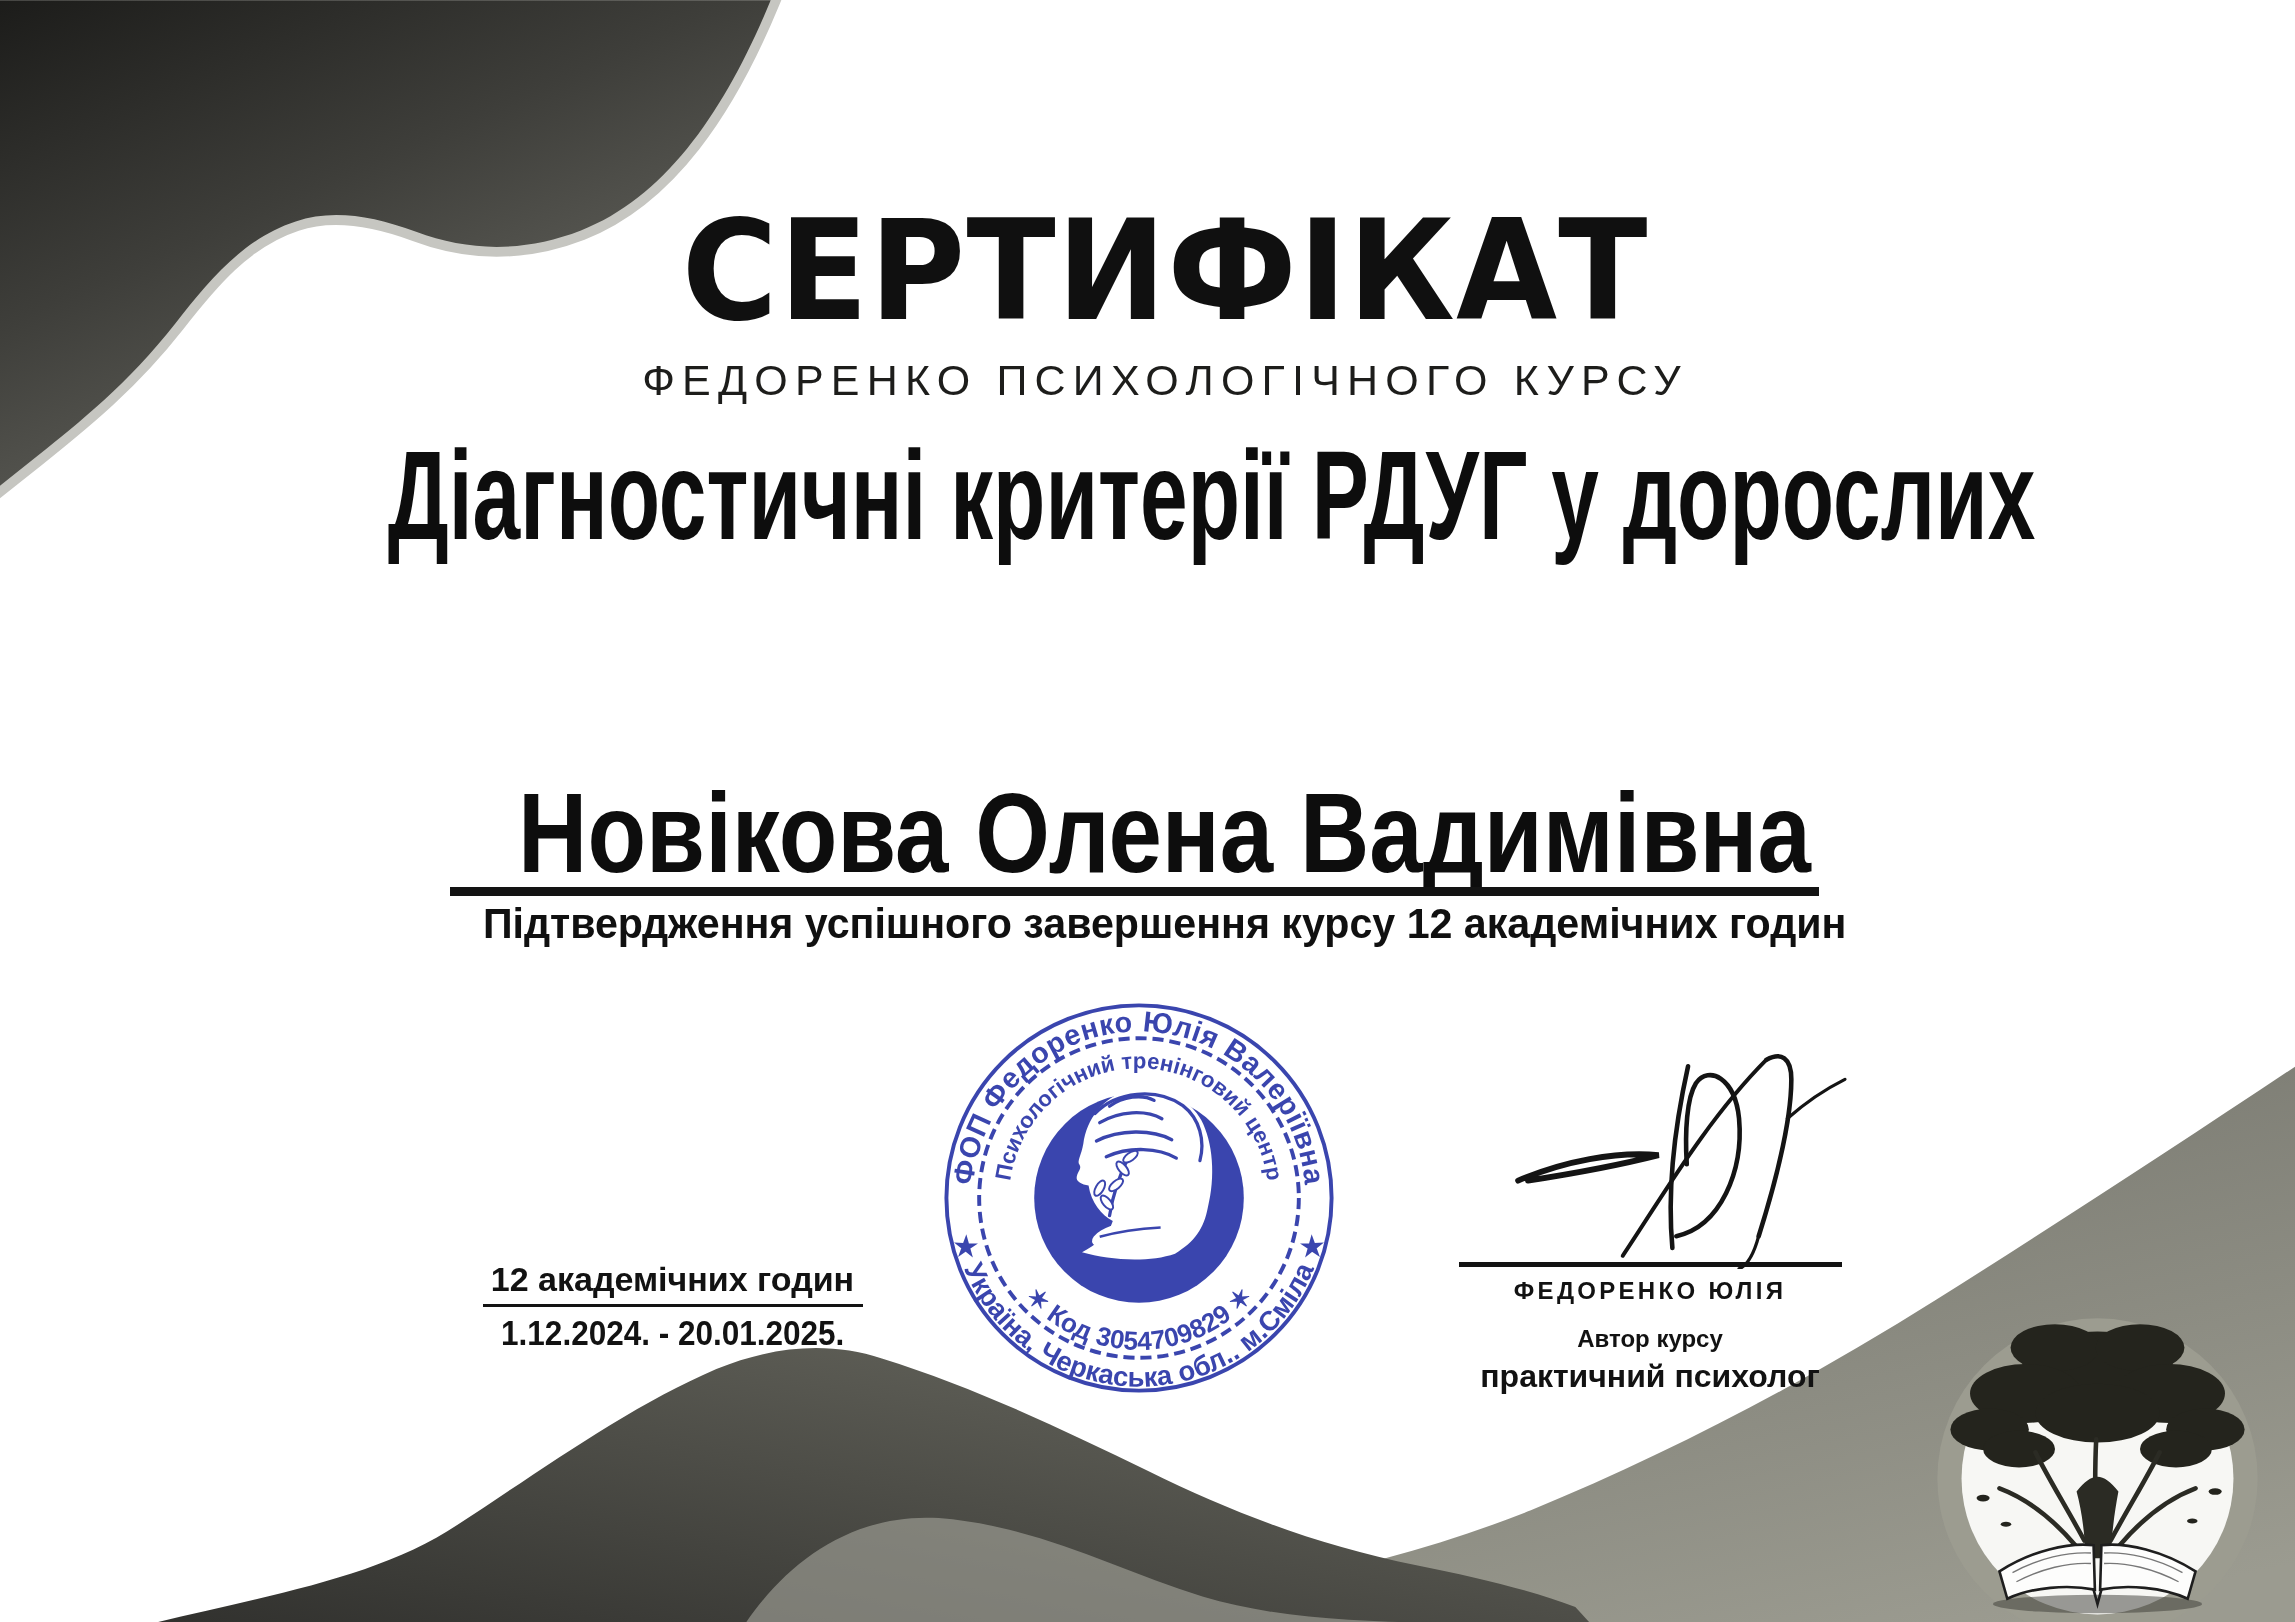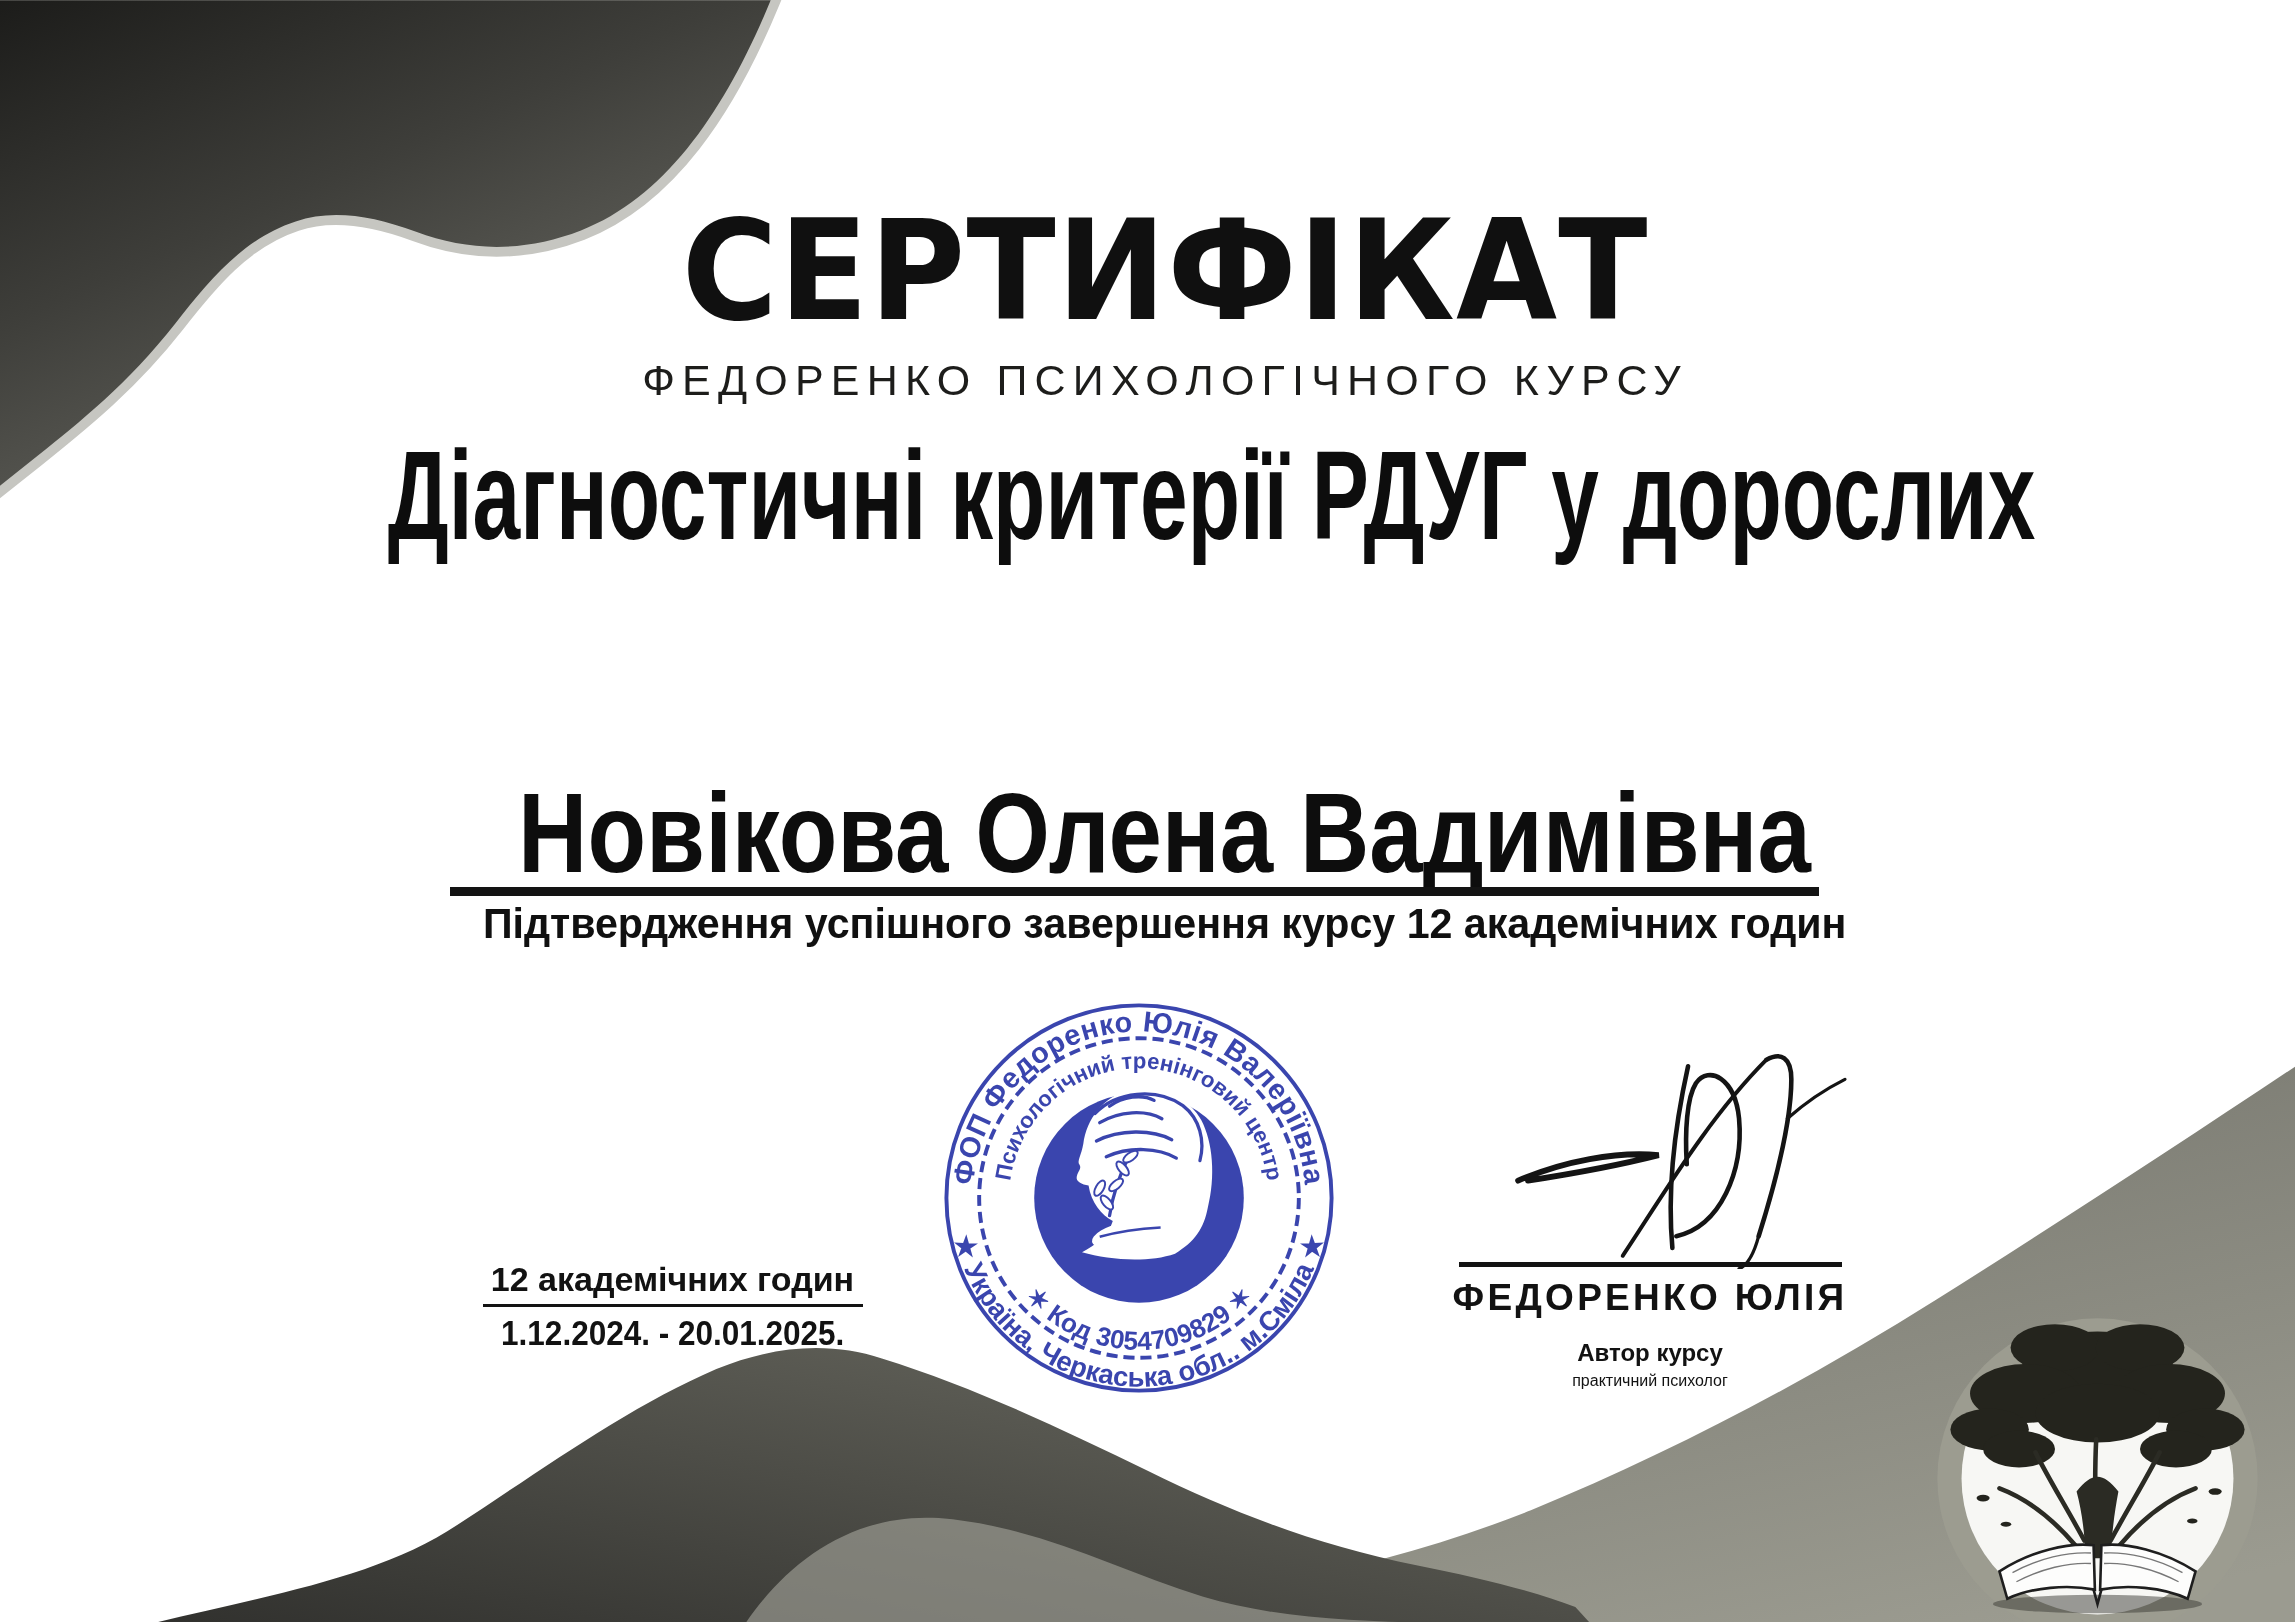--- a/index.html
+++ b/index.html
@@ -30,23 +30,23 @@
   .confirm-line .squeeze{transform:scaleX(.98);}
 
   .hours-block{left:458px;top:1261px;width:429px;text-align:center;z-index:6;}
   .hours-label{font-weight:bold;font-size:34px;line-height:1.1;}
   .hours-rule{width:380px;height:3.9px;background:#131313;margin:5.2px auto 6.5px auto;}
   .date-range{font-weight:bold;font-size:35px;line-height:1.1;}
   .date-range .squeeze{transform:scaleX(.9);}
 
   .author-block{left:1449px;top:1262px;width:402px;text-align:center;z-index:6;}
   .sig-rule{width:383px;height:4.6px;background:#131313;margin:0 auto;}
-  .author-name{margin-top:10.5px;font-weight:bold;font-size:37px;letter-spacing:3.3px;}
+  .author-name{margin-top:10.5px;font-weight:bold;font-size:24px;letter-spacing:3.3px;}
   .author-role1{margin-top:20px;font-weight:bold;font-size:24px;}
-  .author-role2{margin-top:5.2px;font-weight:normal;font-size:16px;}
+  .author-role2{margin-top:5.2px;font-weight:bold;font-size:32px;}
 
   .stamp-svg{left:913px;top:972px;z-index:4;opacity:.93;}
   .sig-svg{left:1492px;top:1040px;z-index:6;}
   .logo-svg{left:1921px;top:1302px;z-index:7;}
 
   .stamp-text{font-family:"Liberation Sans",sans-serif;font-weight:bold;}
 </style>
 </head>
 <body>
 

